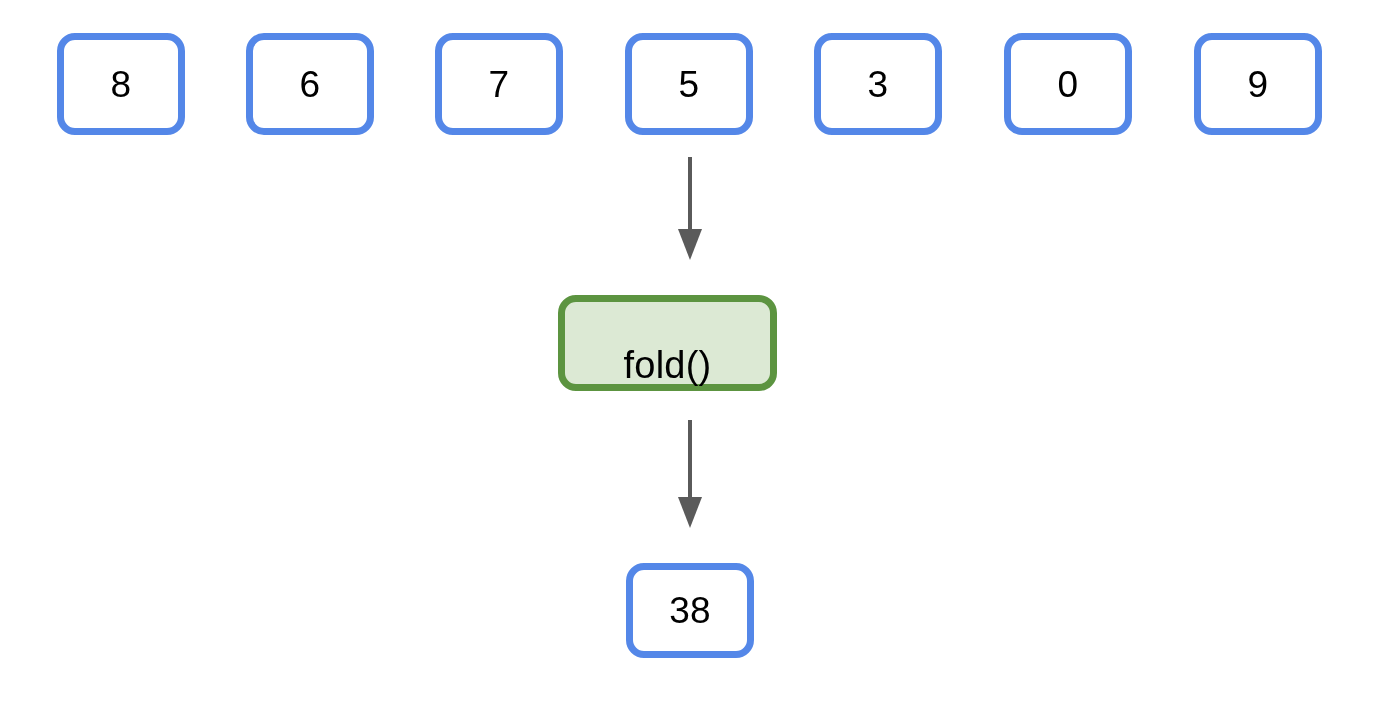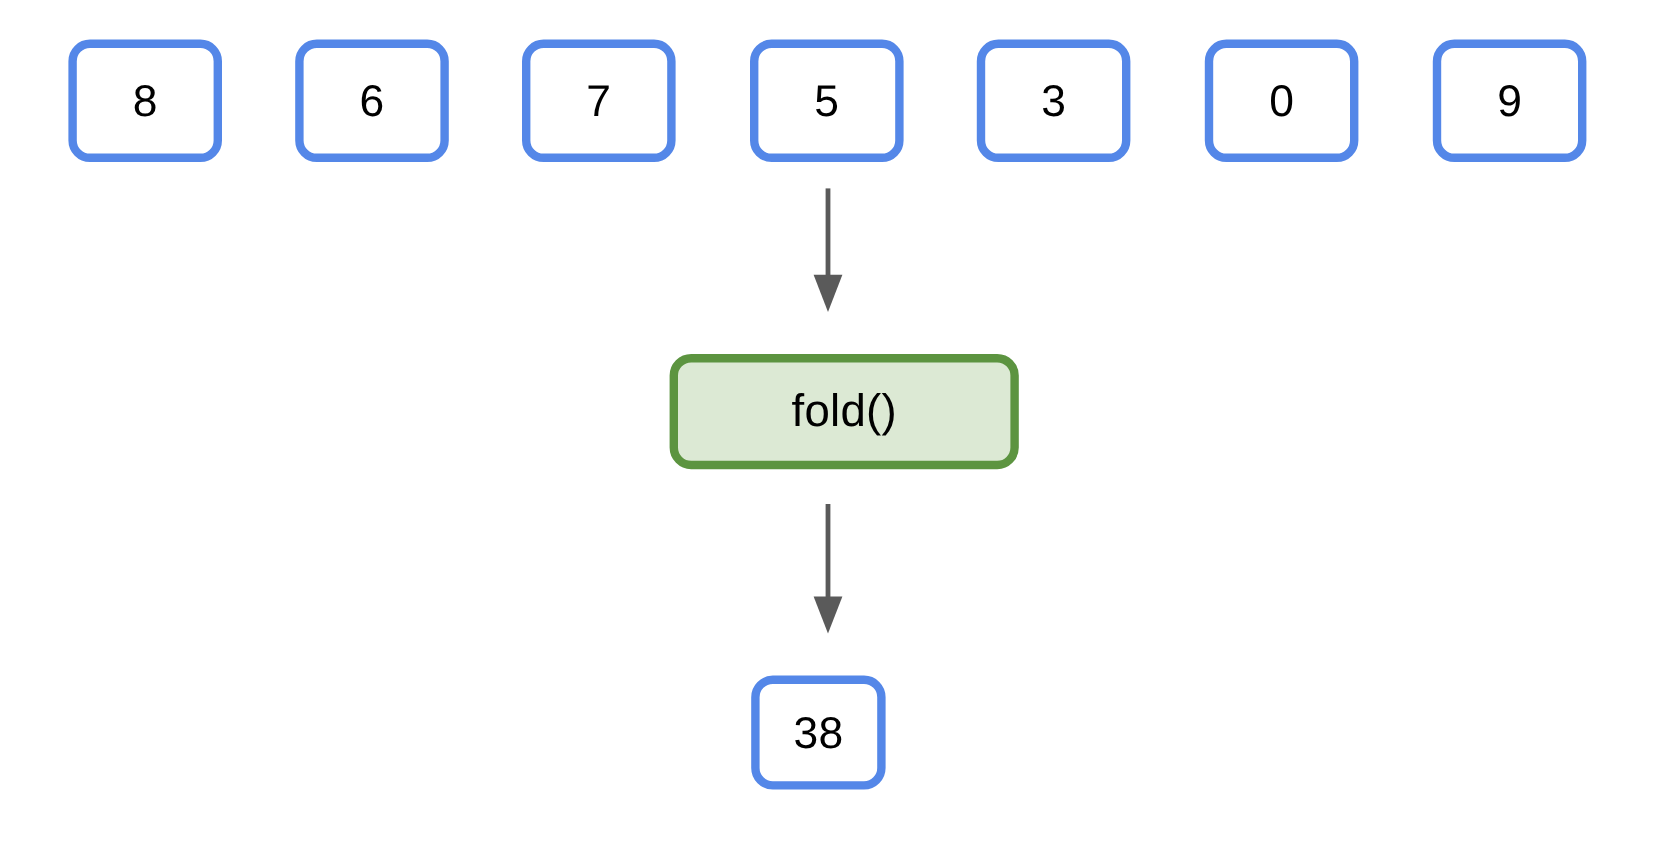--- a/index.html
+++ b/index.html
@@ -50,33 +50,34 @@
   .input-box {
     top: 33px;
     width: 128px;
     height: 102px;
   }
 
   
   #result-box {
     top: 563px;
     left: 626px;
-    width: 112px;
+    width: 128px;
     height: 95px;
   }
 
   
   #function-box {
     top: 295px;
     left: 558px;
-    width: 291px;
+    width: 219px;
     height: 96px;
     background: #DCE9D4;
     border: 7px solid #5C9440;
     border-radius: 18px;
+    align-items: flex-end;
   }
   #function-box .node-label {
     font-size: 38px;
     font-weight: 500;
   }
 
   
   .arrow {
     position: absolute;
     overflow: visible;

